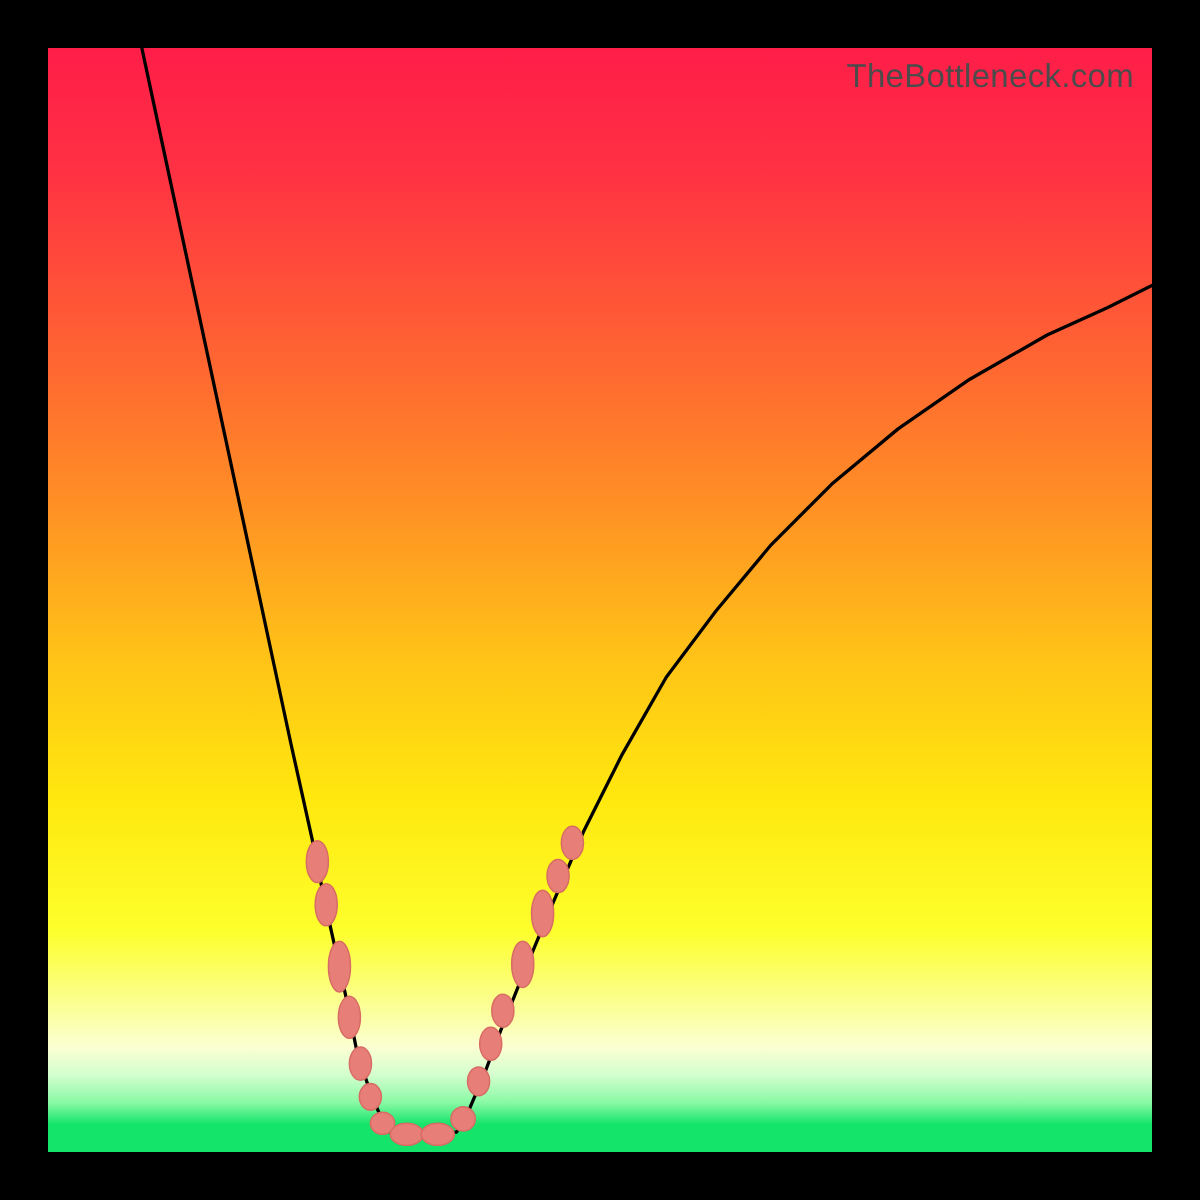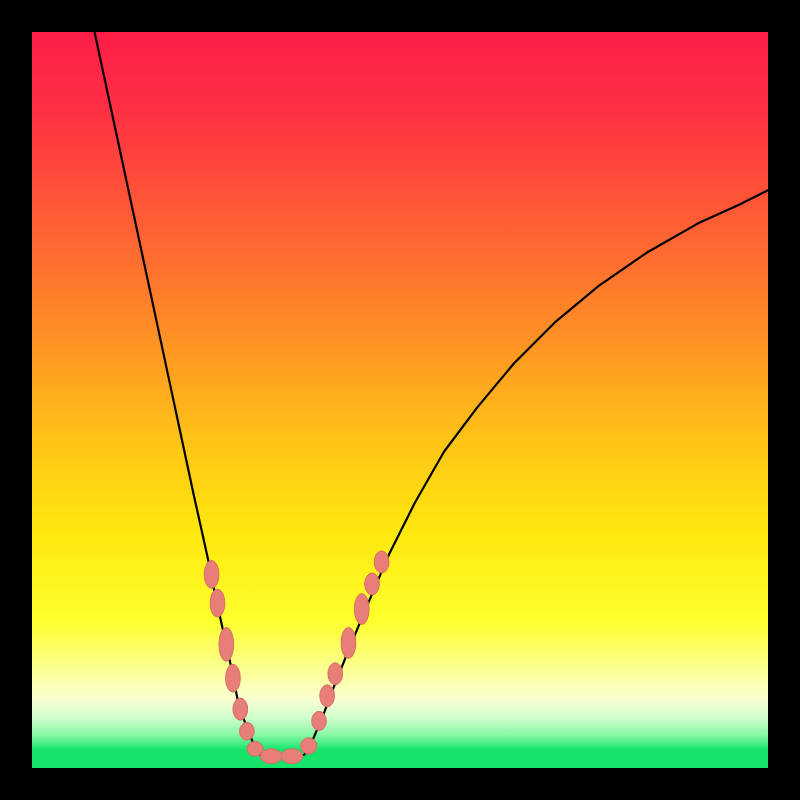--- a/index.html
+++ b/index.html
@@ -71,20 +71,21 @@
             <stop offset="90.50%" stop-color="#fbffd2"></stop>
             <stop offset="93.00%" stop-color="#d4ffce"></stop>
             <stop offset="95.50%" stop-color="#8af9a6"></stop>
             <stop offset="97.50%" stop-color="#14e56a"></stop>
             <stop offset="100.00%" stop-color="#14e56a"></stop>
           </linearGradient>
       </defs>
       <rect x="0" y="0" width="736" height="736" fill="url(#bg-grad)"></rect>
     </svg>
 
+    <div class="watermark">TheBottleneck.com</div>
 
     <svg class="curves" viewBox="0 0 736 736" preserveAspectRatio="none">
       <g id="series-group">
           <path d="M 62.56 0.00 L 73.60 51.52 L 84.64 103.04 L 95.68 154.56 L 106.72 206.08 L 117.76 257.60 L 128.80 309.12 L 139.84 360.64 L 150.88 412.16 L 161.92 463.68 L 169.28 496.80 L 176.64 529.92 L 184.00 566.72 L 191.36 599.84 L 198.72 632.96 L 202.40 651.36 L 206.08 669.76 L 213.44 691.84 L 220.80 710.24 L 228.16 722.75 L 228.16 722.75 L 250.24 724.96 L 272.32 722.75 L 272.32 722.75 L 279.68 710.24 L 290.72 684.48 L 301.76 655.04 L 316.48 618.24 L 334.88 574.08 L 356.96 522.56 L 382.72 471.04 L 412.16 419.52 L 445.28 375.36 L 482.08 331.20 L 522.56 290.72 L 566.72 253.92 L 614.56 220.80 L 666.08 191.36 L 706.56 172.96 L 736.00 158.24 " fill="none" stroke="#000000" stroke-width="2.2" stroke-linecap="round" stroke-linejoin="round"></path>
         </g>
       <g id="marker-group">
           <ellipse cx="179.58" cy="542.43" rx="7.36" ry="13.98" fill="#e77f78" stroke="#d86c65" stroke-width="1"></ellipse>
           <ellipse cx="185.47" cy="571.14" rx="7.36" ry="13.98" fill="#e77f78" stroke="#d86c65" stroke-width="1"></ellipse>
           <ellipse cx="194.30" cy="612.35" rx="7.36" ry="16.93" fill="#e77f78" stroke="#d86c65" stroke-width="1"></ellipse>
           <ellipse cx="200.93" cy="646.21" rx="7.36" ry="13.98" fill="#e77f78" stroke="#d86c65" stroke-width="1"></ellipse>

